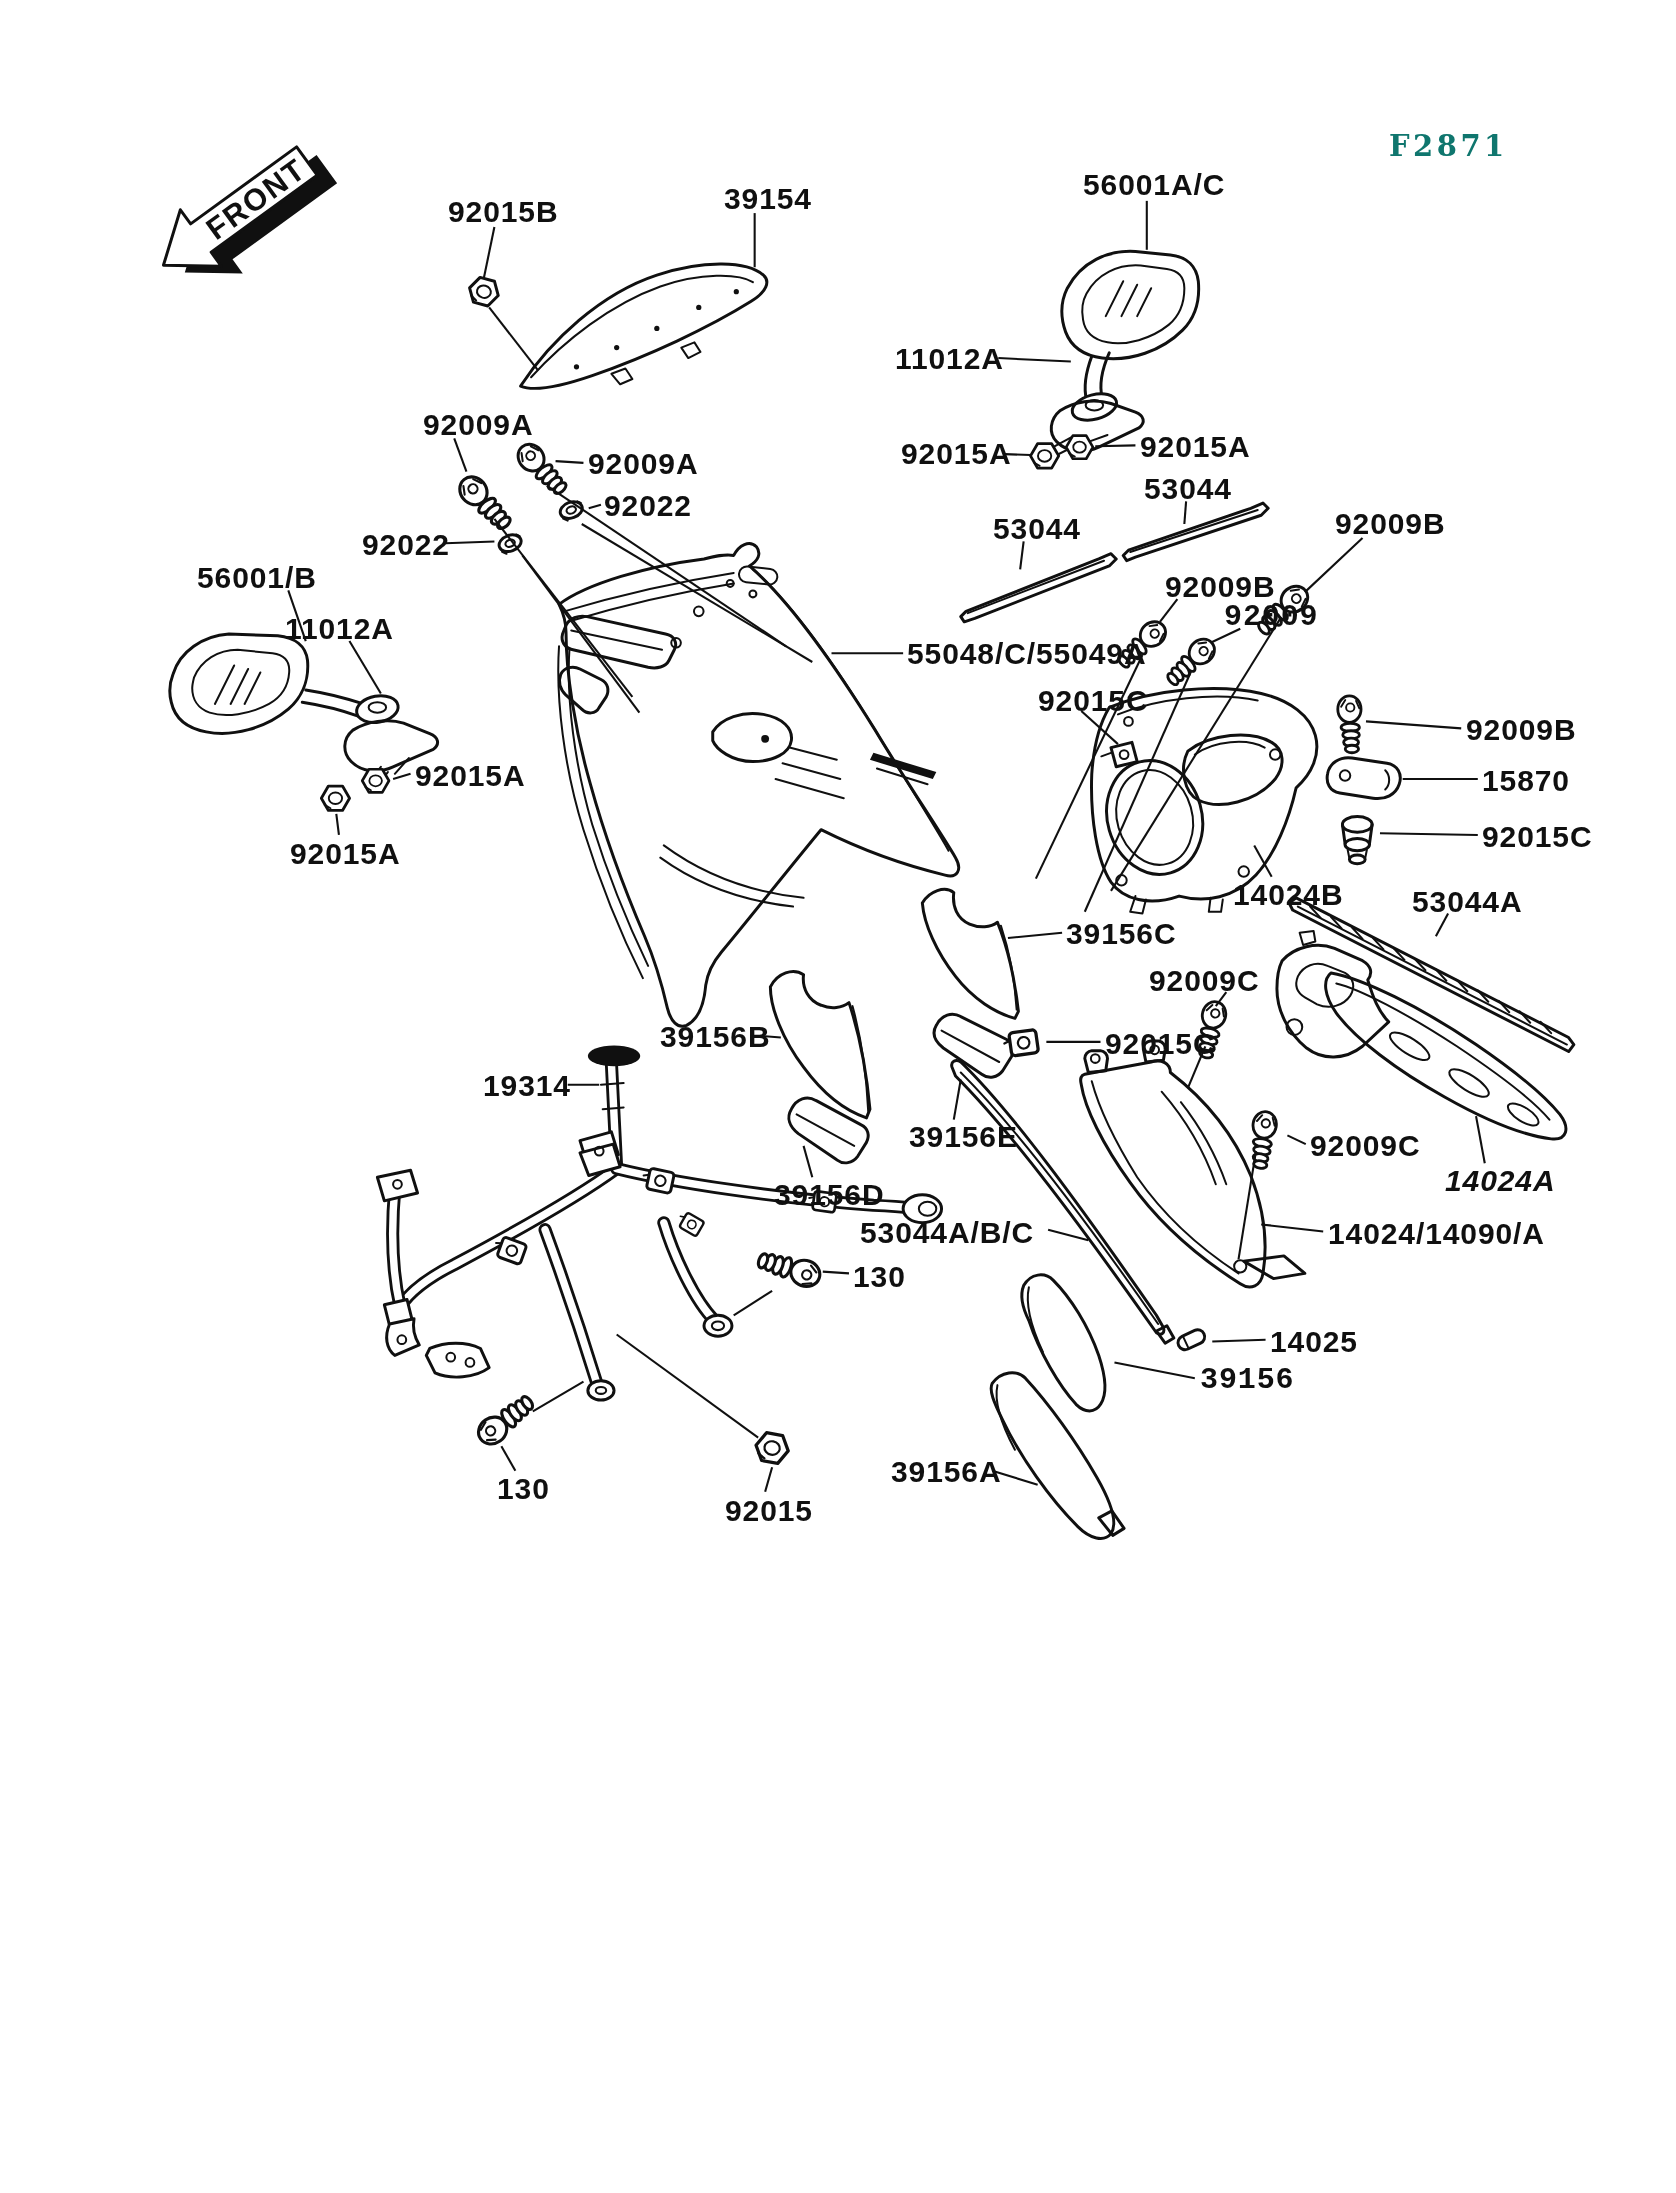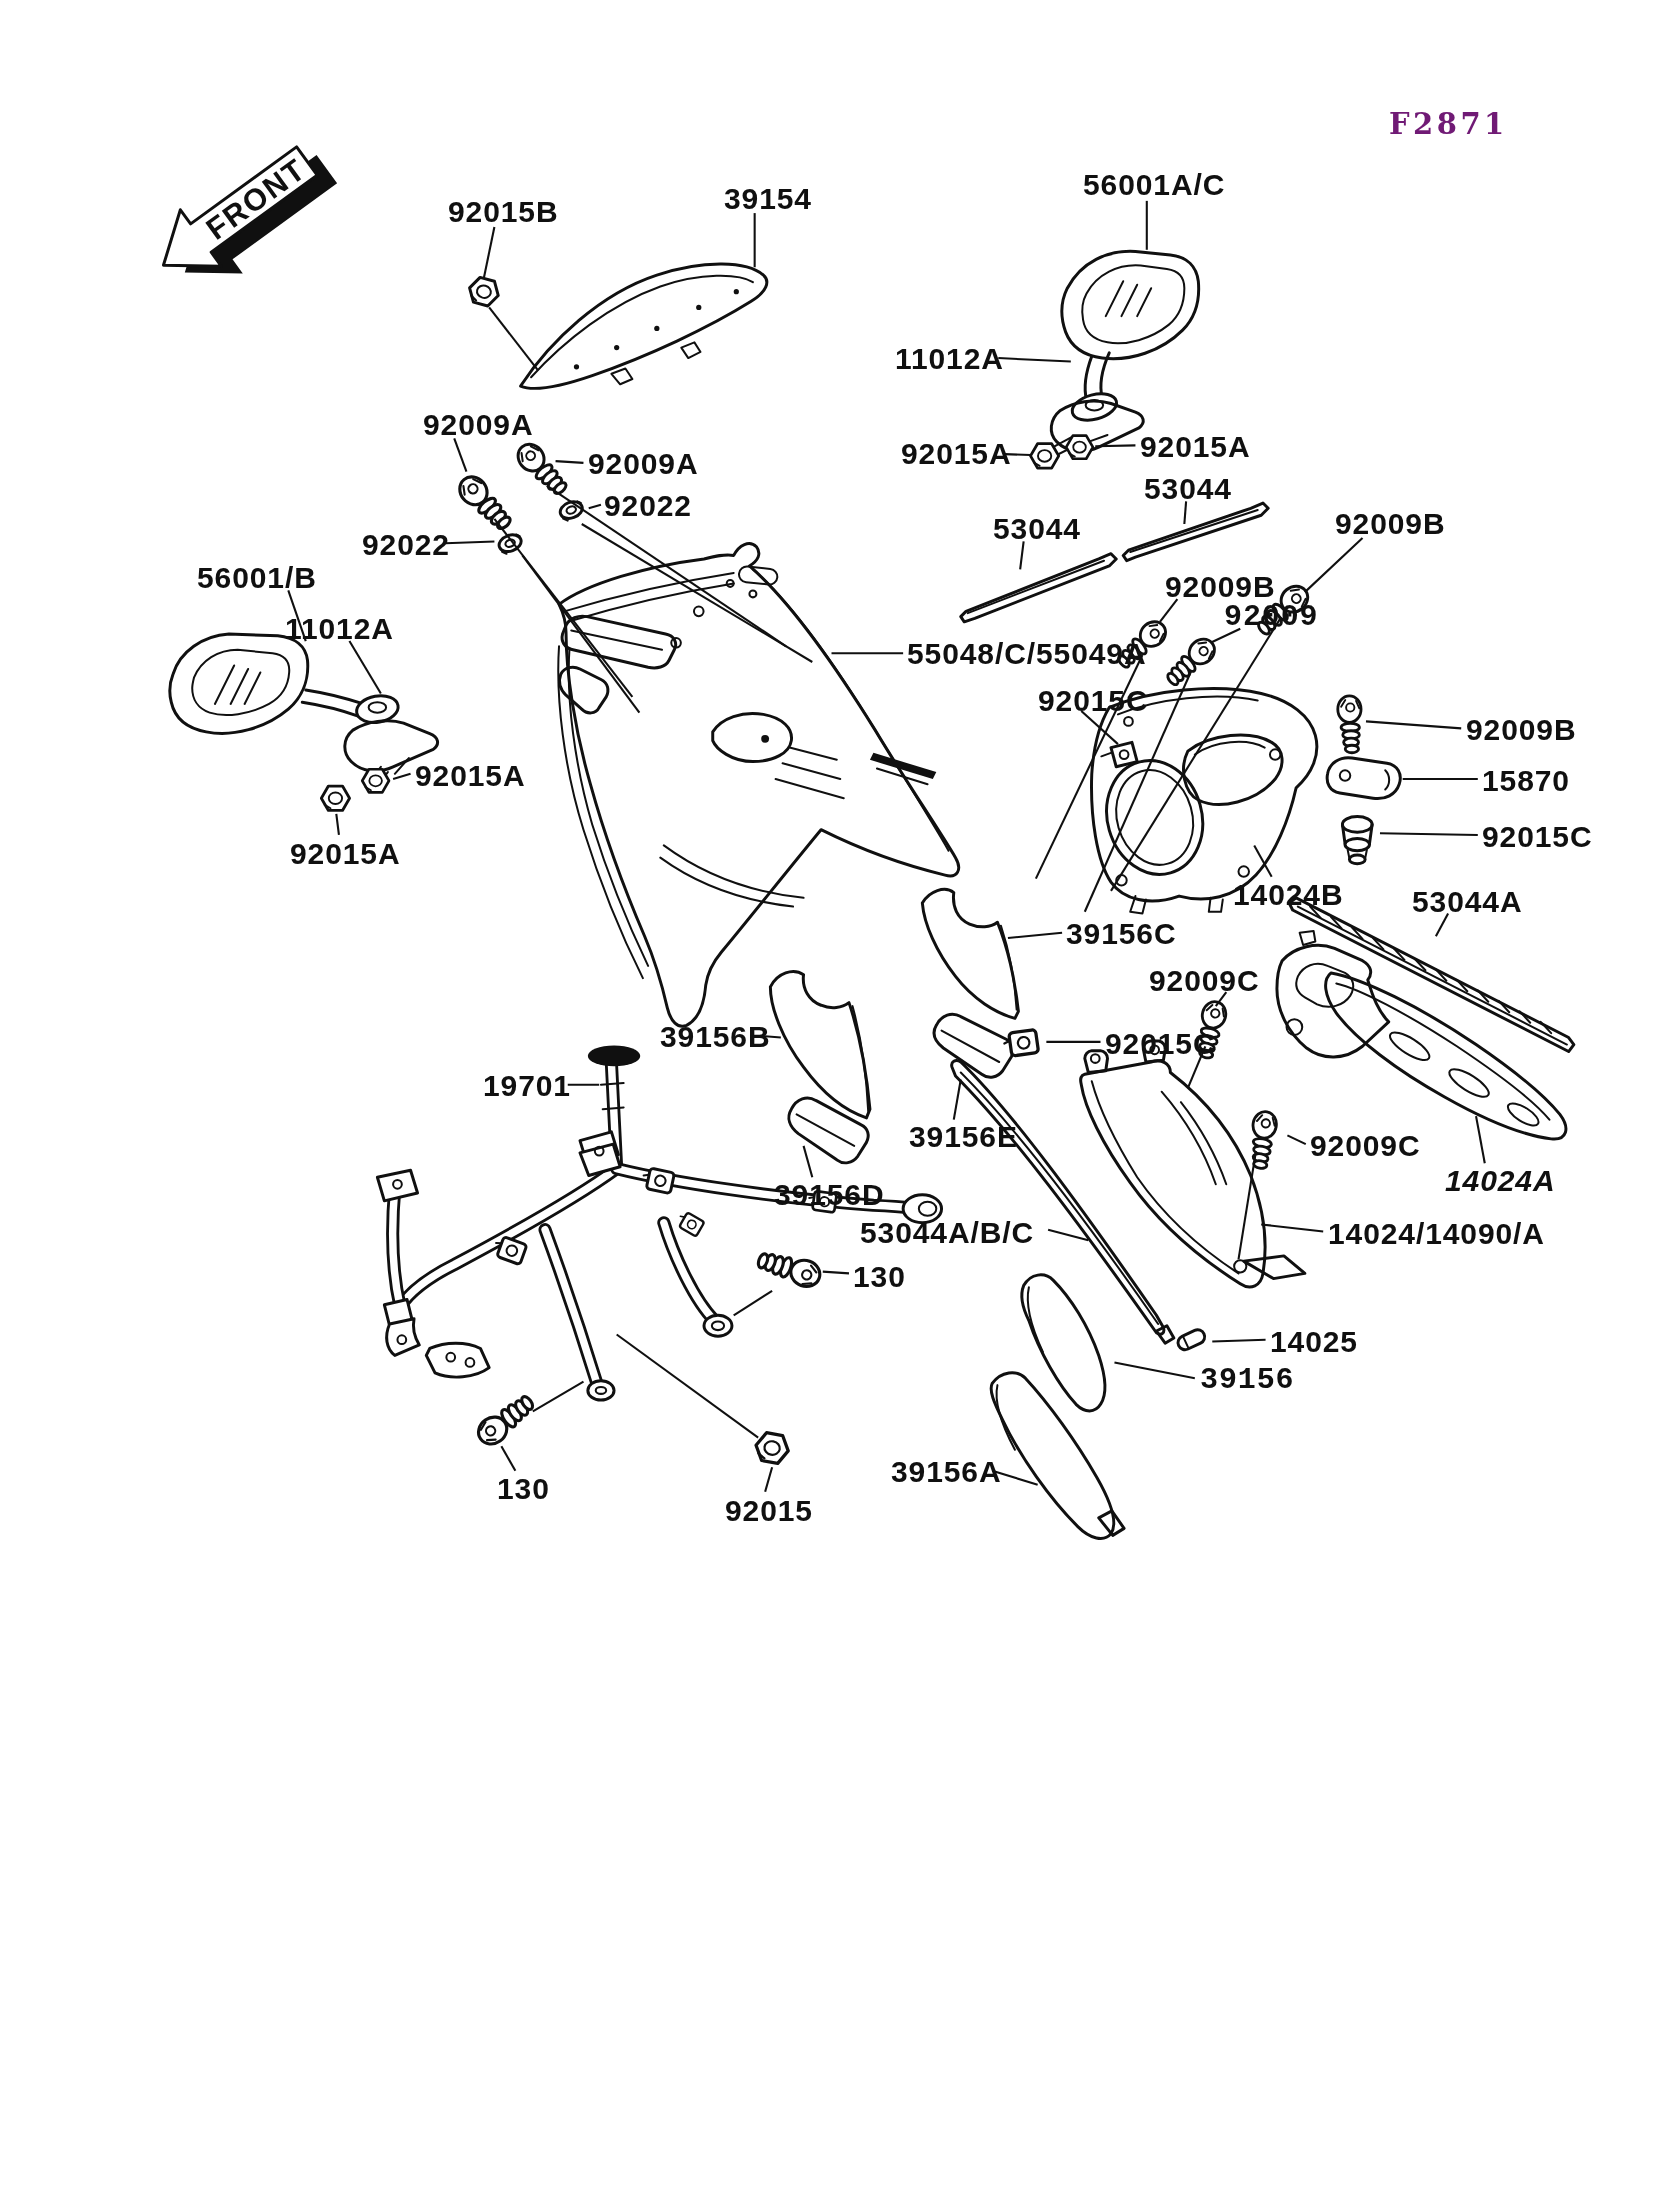--- a/index.html
+++ b/index.html
@@ -1,22 +1,22 @@
 <!DOCTYPE html>
 <html style="font-size:14px"><head>
 <meta charset="utf-8">
 <style>
   html,body{margin:0;padding:0;background:#ffffff;}
   #canvas{position:relative;width:1677px;height:2193px;background:#ffffff;overflow:hidden;
           font-family:"Liberation Sans",sans-serif;}
   #diagram-svg{position:absolute;left:0;top:0;}
   .part-label{position:absolute;font:700 30px/1.05 "Liberation Sans",sans-serif;color:#101010;
               white-space:nowrap;letter-spacing:0.9px;}
-  #figure-code{position:absolute;left:1389px;top:110px;font:700 29px/1 "DejaVu Serif",serif;
-               letter-spacing:3.5px;color:#701a75;}
+  #figure-code{position:absolute;left:1389px;top:132px;font:700 29px/1 "DejaVu Serif",serif;
+               letter-spacing:3.5px;color:#0f766e;}
   .ink{stroke:#101010;fill:none;stroke-width:3.4;stroke-linecap:round;stroke-linejoin:round;}
   .ink-thin{stroke:#101010;fill:none;stroke-width:2.3;stroke-linecap:round;stroke-linejoin:round;}
   .ink-fill{stroke:#101010;fill:#ffffff;stroke-width:3.4;stroke-linejoin:round;}
   .solid{fill:#101010;stroke:none;}
   .tube-o{stroke:#101010;fill:none;stroke-width:15;stroke-linecap:round;stroke-linejoin:round;}
   .tube-i{stroke:#ffffff;fill:none;stroke-width:8.5;stroke-linecap:round;stroke-linejoin:round;}
   .leader{stroke:#101010;stroke-width:2.4;fill:none;}
 </style>
 </head>
 <body>
@@ -363,21 +363,21 @@
       <div class="part-label" style="left: 1482px; top: 765px;">15870</div>
       <div class="part-label" style="left: 1482px; top: 821px;">92015C</div>
       <div class="part-label" style="left: 415px; top: 760px;">92015A</div>
       <div class="part-label" style="left: 290px; top: 838px;">92015A</div>
       <div class="part-label" style="left: 1233px; top: 879px;">14024B</div>
       <div class="part-label" style="left: 1412px; top: 886px;">53044A</div>
       <div class="part-label" style="left: 1066px; top: 918px;">39156C</div>
       <div class="part-label" style="left: 1149px; top: 965px;">92009C</div>
       <div class="part-label" style="left: 1105px; top: 1028px;">92015C</div>
       <div class="part-label" style="left: 660px; top: 1021px;">39156B</div>
-      <div class="part-label" style="left: 483px; top: 1070px;">19701</div>
+      <div class="part-label" style="left: 483px; top: 1070px;">19314</div>
       <div class="part-label" style="left: 909px; top: 1121px;">39156E</div>
       <div class="part-label" style="left: 774px; top: 1179px;">39156D</div>
       <div class="part-label" style="left: 1310px; top: 1130px;">92009C</div>
       <div class="part-label" style="left: 1445px; top: 1165px; font-style: italic;">14024A</div>
       <div class="part-label" style="left: 1328px; top: 1218px;">14024/14090/A</div>
       <div class="part-label" style="left: 860px; top: 1217px;">53044A/B/C</div>
       <div class="part-label" style="left: 853px; top: 1261px;">130</div>
       <div class="part-label" style="left: 1270px; top: 1326px;">14025</div>
       <div class="part-label" style="left: 1200px; top: 1365px; font-family: Liberation Mono, monospace;">39156</div>
       <div class="part-label" style="left: 497px; top: 1473px;">130</div>

